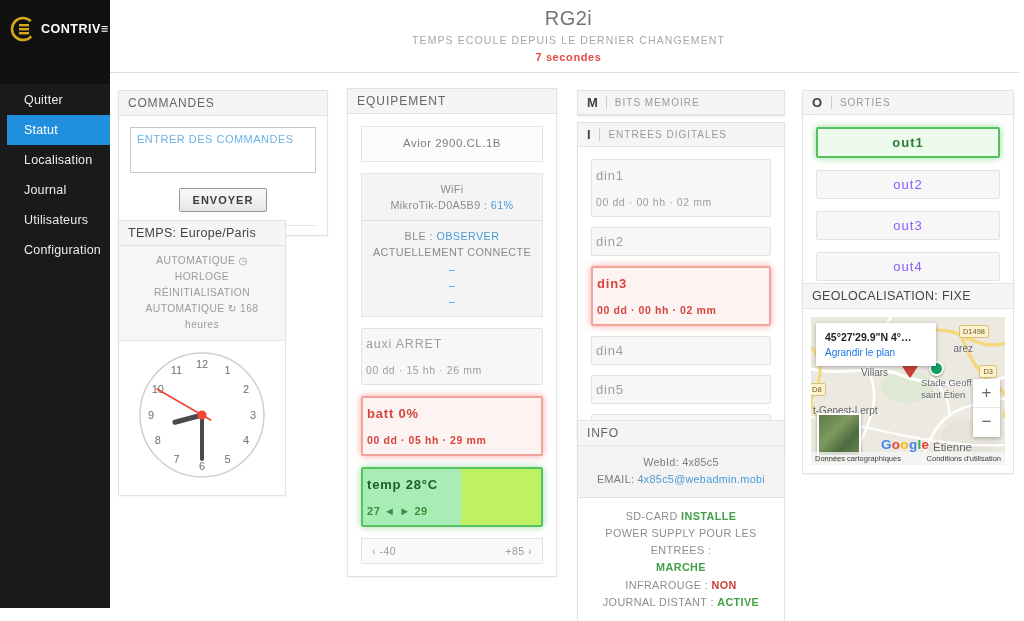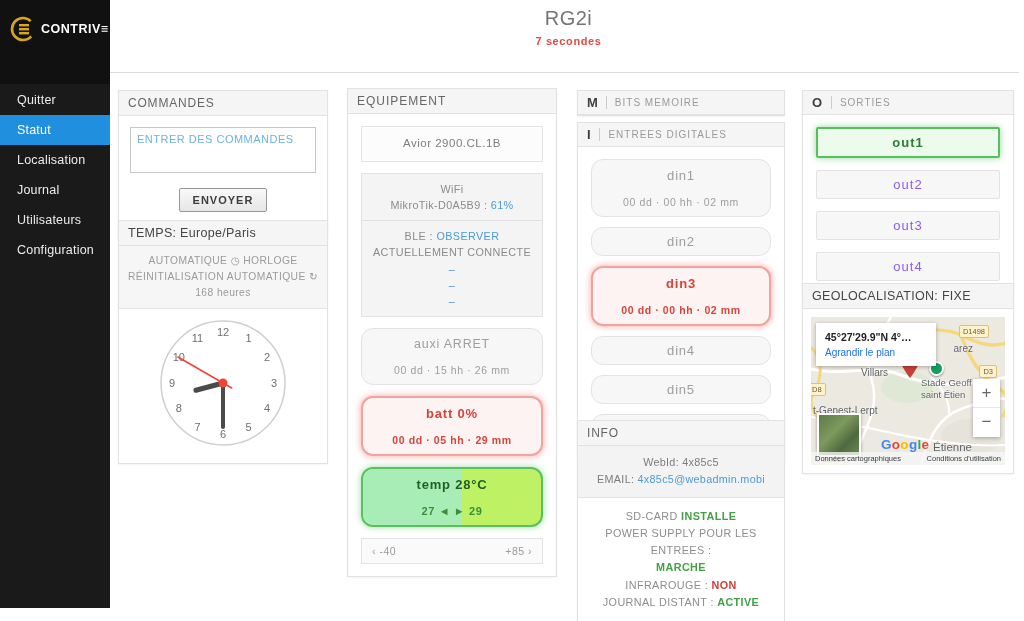--- a/index.html
+++ b/index.html
@@ -4,42 +4,42 @@
 <style>
   * { margin:0; padding:0; box-sizing:border-box; }
   html,body { width:1024px; height:621px; background:#fff; font-family:"Liberation Sans", sans-serif; overflow:hidden; }
   #app { position:relative; width:1024px; height:621px; background:#fff; }
 
   
   .sidebar { position:absolute; left:0; top:0; width:110px; height:608px; background:#1a1a1a; }
   .logo { height:84px; background:#111; display:flex; align-items:flex-start; padding:16px 10px; }
   .logo-icon { width:26px; height:26px; margin-right:5px; flex:0 0 auto; }
   .logo-text { color:#fff; font-weight:bold; font-size:12.5px; letter-spacing:.5px; margin-top:6px; }
-  .menu { list-style:none; margin-top:1px; }
+  .menu { list-style:none; margin-top:1px;padding-left:7px; }
   .menu li { padding:8px 17px; font-size:12.5px; color:#ececec; cursor:pointer; letter-spacing:.2px; }
   .menu li.active { background:#2090de; color:#fff; }
 
   
   .topbar { position:absolute; left:110px; top:0; width:909px; height:73px; background:#fff; border-bottom:1px solid #dcdcdc; text-align:center;padding-left:8px; }
   .topbar .title { font-size:20px; color:#757575; margin-top:7px; letter-spacing:.5px; }
   .topbar .subtitle { font-size:10.5px; color:#a3a8ac; letter-spacing:1.1px; margin-top:4px; }
   .topbar .elapsed { font-size:11px; font-weight:bold; color:#e64a42; letter-spacing:.6px; margin-top:5px; }
 
   
   .panel { position:absolute; background:#fff; border:1px solid #e2e2e2; box-shadow:0 1px 2px rgba(0,0,0,.05); }
   .phead { background:#f5f5f5; border-bottom:1px solid #e2e2e2; padding:5px 9px; font-size:12px; color:#666; letter-spacing:.8px; }
   .phead.dark { color:#454545; letter-spacing:.3px; font-size:12.5px; }
   .phead.lettered { display:flex; align-items:center; padding:4px 9px; }
   .phead .plletter { font-size:13px; font-weight:bold; color:#3f3f3f; letter-spacing:0; }
   .phead .psep { width:1px; height:13px; background:#ccc; margin:0 8px; }
   .phead .plabel { font-size:10px; color:#9a9a9a; letter-spacing:1px; }
   .pbody { padding:12px 13px; }
 
   
-  .gbox { background:#f7f7f7; border:1px solid #e3e3e3; border-radius:12px; text-align:center; color:#9e9e9e; padding:8px 4px; }
+  .gbox { background:#f7f7f7; border:1px solid #e3e3e3; border-radius:2px; text-align:left; color:#9e9e9e; padding:8px 4px; }
   .gbox .bt { font-size:12.5px; letter-spacing:.8px; }
   .gbox .btime { font-size:10.5px; letter-spacing:.6px; margin-top:13px; }
   .alert-red { background:#fdf3f2; border:2px solid #f1a49d; box-shadow:0 0 7px rgba(240,90,80,.55); color:#d4453d; }
   .alert-red .bt { font-weight:bold; font-size:13px; }
   .alert-red .btime { font-weight:bold; }
   .alert-green { background:#bef264; border:2px solid #58c160; box-shadow:0 0 7px rgba(80,190,90,.55); position:relative; overflow:hidden; }
   .alert-green .fill { position:absolute; left:0; top:0; bottom:0; background:#a9edb6; }
   .alert-green .over { position:relative; }
   .alert-green .bt { color:#1f5e27; font-weight:bold; font-size:13px; letter-spacing:.8px; }
   .alert-green .btime { color:#388e3c; font-weight:bold; font-size:11px; }
@@ -113,35 +113,36 @@
       <li class="active">Statut</li>
       <li>Localisation</li>
       <li>Journal</li>
       <li>Utilisateurs</li>
       <li>Configuration</li>
     </ul>
   </div>
 
   <div class="topbar">
     <div class="title">RG2i</div>
+    <div class="subtitle">TEMPS ECOULE DEPUIS LE DERNIER CHANGEMENT</div>
     <div class="elapsed">7 secondes</div>
   </div>
 
   <div class="panel" style="left:118px; top:90px; width:210px;">
     <div class="phead">COMMANDES</div>
     <div class="pbody" style="padding:11px 11px 9px;">
       <textarea class="cmd-textarea" placeholder="ENTRER DES COMMANDES" style=""></textarea>
       <div class="cmd-btnrow">
         <button class="cmd-btn">ENVOYER</button>
       </div>
       <div class="cmd-divider"></div>
     </div>
   </div>
 
-  <div class="panel" style="left:118px; top:220px; width:210px;">
+  <div class="panel" style="left:118px; top:220px; width:168px;">
     <div class="phead dark">TEMPS: Europe/Paris</div>
     <div class="time-note">AUTOMATIQUE ◷ HORLOGE RÉINITIALISATION AUTOMATIQUE ↻ 168 heures</div>
     <div class="clock-wrap">
       <svg width="132" height="132" viewBox="0 0 132 132">
           <circle cx="66" cy="66" r="62" fill="#fff" stroke="#cfcfcf" stroke-width="1.5"></circle>
           <text x="91.5" y="25.332704406993628" text-anchor="middle" font-size="11" fill="#6f6f6f" font-family="Liberation Sans, sans-serif">1</text>
           <text x="110.16729559300637" y="43.99999999999999" text-anchor="middle" font-size="11" fill="#6f6f6f" font-family="Liberation Sans, sans-serif">2</text>
           <text x="117" y="69.5" text-anchor="middle" font-size="11" fill="#6f6f6f" font-family="Liberation Sans, sans-serif">3</text>
           <text x="110.16729559300637" y="94.99999999999999" text-anchor="middle" font-size="11" fill="#6f6f6f" font-family="Liberation Sans, sans-serif">4</text>
           <text x="91.5" y="113.66729559300637" text-anchor="middle" font-size="11" fill="#6f6f6f" font-family="Liberation Sans, sans-serif">5</text>

